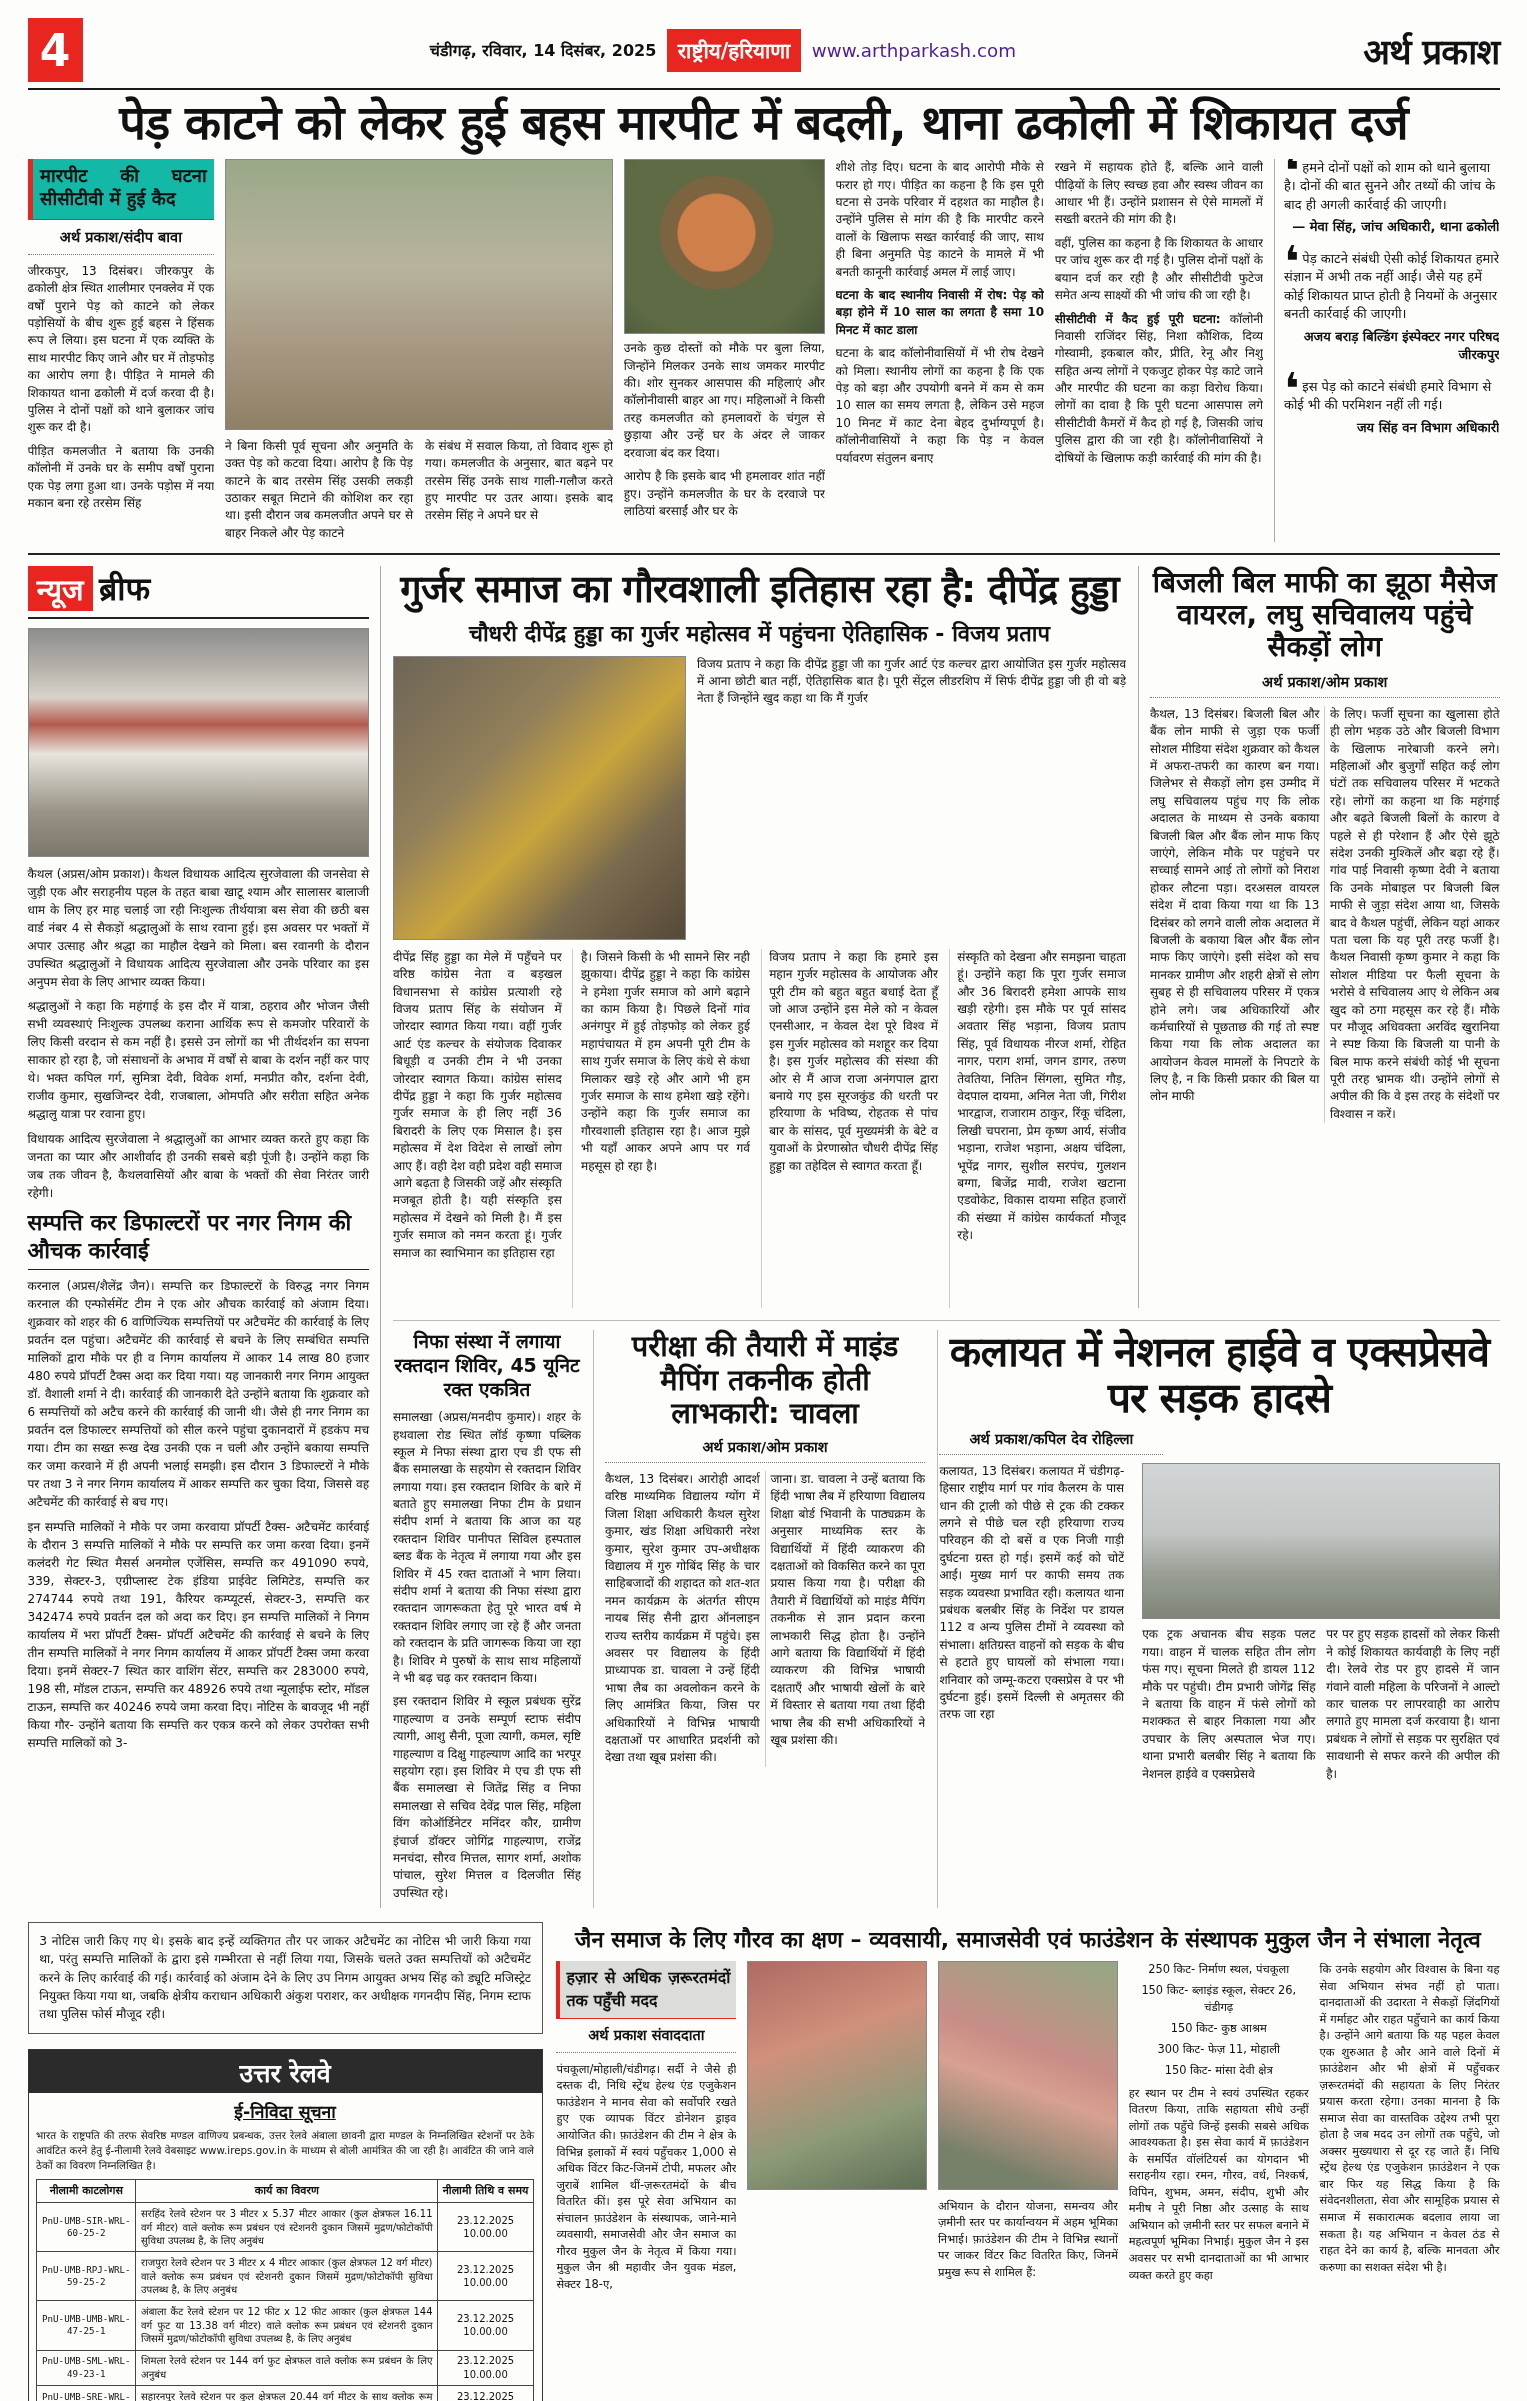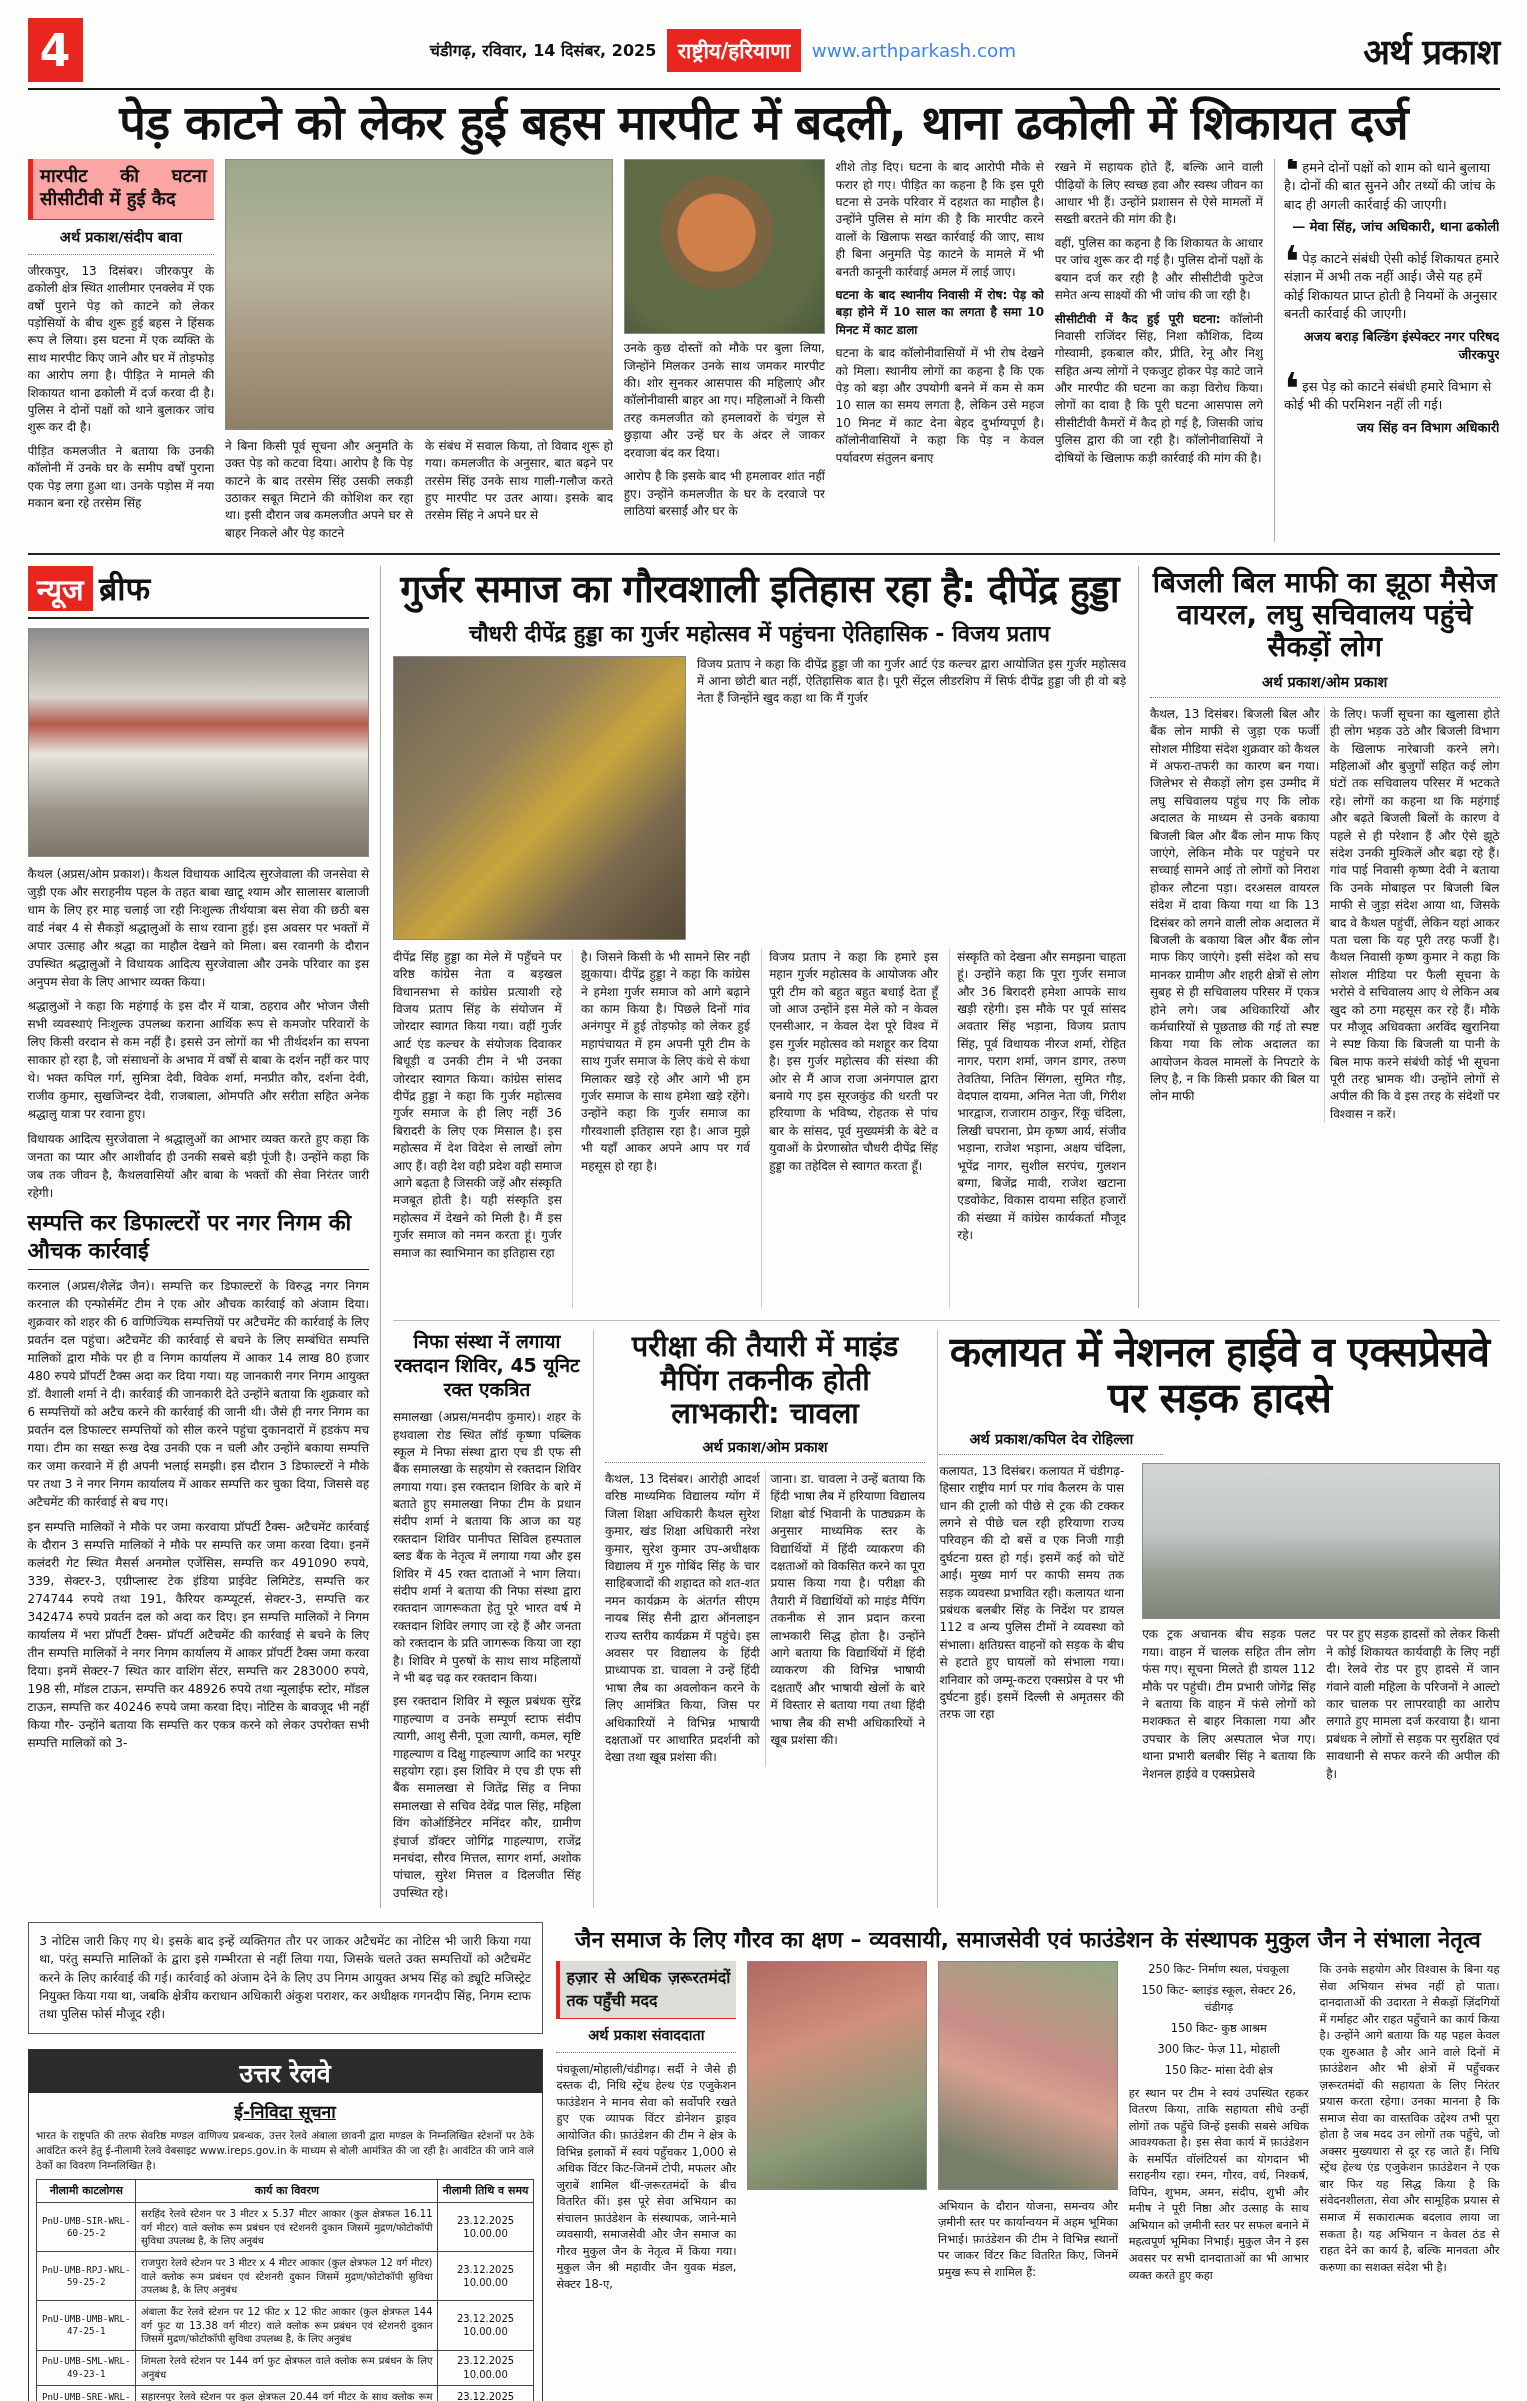--- a/index.html
+++ b/index.html
@@ -5,30 +5,30 @@
   html,body{margin:0;padding:0;background:#e8e8e4;}
   body{font-family:"DejaVu Sans","Liberation Sans",sans-serif;color:#111;}
   #page{width:1527px;min-height:2401px;margin:0 auto;background:#fdfdfb;box-sizing:border-box;padding:13.7px 27.5px 7.6px;position:relative;}
   .jtxt{text-align:justify;}
   
   .masthead{display:flex;align-items:center;height:73px;position:relative;}
   .pgnum{background:#e8251f;color:#fff;font-size:44px;font-weight:700;width:55px;height:64px;display:flex;align-items:center;justify-content:center;}
   .mast-center{flex:1;display:flex;align-items:center;justify-content:center;gap:10.7px;}
   .dateline{font-size:16px;font-weight:700;}
   .section-box{background:#e8251f;color:#fff;font-size:20.6px;font-weight:700;padding:7.6px 10.7px;}
-  .website{font-size:18.3px;color:#3b82f6;}
+  .website{font-size:18.3px;color:#4c1d95;}
   .paper-logo{font-size:35px;font-weight:800;letter-spacing:-0.8px;text-align:right;}
   .mast-rule{border:none;border-top:2.3px solid #1a1a1a;margin:1.5px 0 7.6px;}
   
   .lead-hl{font-size:47px;font-weight:800;line-height:1.08;text-align:center;letter-spacing:-0.8px;margin:4.6px 0 10.7px;}
   
   .band{display:flex;gap:10.7px;border-bottom:2.3px solid #222;padding-bottom:10.7px;}
   .tcol{font-size:12px;line-height:1.45;overflow:hidden;}
   .tcol p{margin:0 0 6.1px;}
-  .kicker-box{background:#fca5a5;border-left:5.3px solid #e8251f;border-bottom:1.5px solid #e8251f;padding:6.1px 7.6px 7.6px;font-size:18.3px;font-weight:700;line-height:1.25;margin-bottom:7.6px;}
+  .kicker-box{background:#14b8a6;border-left:5.3px solid #e8251f;border-bottom:1.5px solid #e8251f;padding:6.1px 7.6px 7.6px;font-size:18.3px;font-weight:700;line-height:1.25;margin-bottom:7.6px;}
   .byline{font-size:14.5px;font-weight:700;text-align:center;border-bottom:0.8px dotted #777;padding-bottom:6.1px;margin-bottom:7.6px;}
   .photo{width:100%;border:0.8px solid #888;box-sizing:border-box;}
   .ph-people{height:271px;background:linear-gradient(180deg,#9aa888 0%,#b7b49b 40%,#a79781 70%,#8e8067 100%);}
   .ph-stump{height:175px;background:radial-gradient(circle at 46% 42%,#cf7f49 0 26%,#7d6440 27% 38%,#5e6b45 39% 72%,#49583b 100%);}
   .subcols{display:flex;gap:12px;margin-top:7.6px;}
   .subcols>div{flex:1;}
   .boldlead{font-weight:700;}
   .quotecol{border-left:0.8px solid #aaa;padding-left:9.2px;}
   .quote{margin-bottom:13.7px;font-size:13px;line-height:1.4;}
   .qmark{font-size:44px;line-height:0.2;vertical-align:-13.7px;font-weight:700;margin-right:3.1px;}

